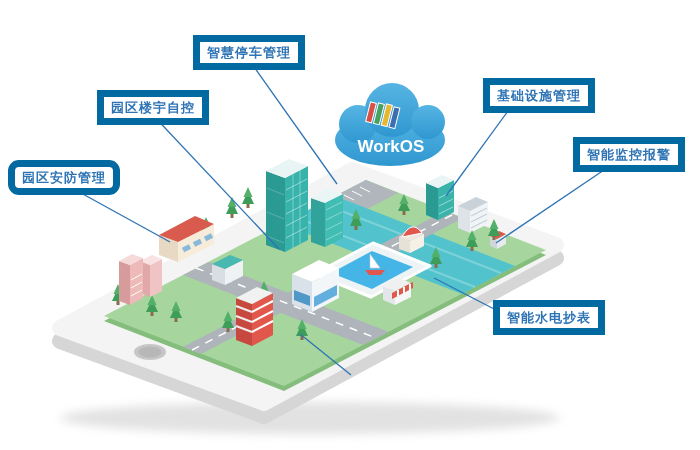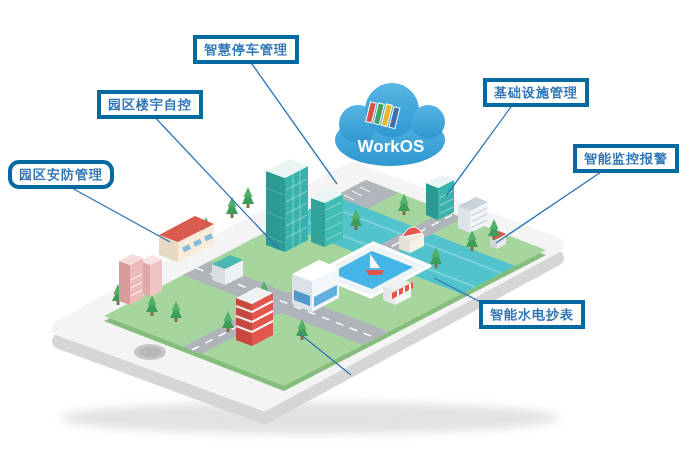--- a/index.html
+++ b/index.html
@@ -3,21 +3,21 @@
 <meta charset="utf-8">
 <style>
   html,body{margin:0;padding:0;background:#fff;}
   .stage{
     position:relative;width:700px;height:450px;background:#ffffff;
     overflow:hidden;font-family:"Liberation Sans",sans-serif;
   }
   .stage svg{position:absolute;left:0;top:0;}
   .callout{
     position:absolute;z-index:5;background:#ffffff;
-    border:4px solid #0369a1;color:#2e74b5;
+    border:7px solid #0369a1;color:#2e74b5;
     font-size:13px;font-weight:bold;line-height:1;
     padding:4px 7px;letter-spacing:1px;white-space:nowrap;
   }
 </style>
 </head>
 <body>
 
 <div class="stage">
 
   <svg width="700" height="450" viewBox="0 0 700 450">
@@ -242,16 +242,16 @@
       <line x1="604" y1="170" x2="496" y2="243"></line>
       <line x1="498" y1="311" x2="434" y2="278"></line>
       <line x1="351" y1="375" x2="300" y2="334"></line>
     </g>
   </svg>
 
   <div class="callout" style="left:193px;top:35px;">智慧停车管理</div>
   <div class="callout" style="left:97px;top:90px;">园区楼宇自控</div>
   <div class="callout" style="left:8px;top:160px;border-radius:11px;">园区安防管理</div>
   <div class="callout" style="left:483px;top:78px;text-align:center;">基础设施管理</div>
-  <div class="callout" style="left:573px;top:144px;">智能监控报警</div>
-  <div class="callout" style="left:479px;top:300px;">智能水电抄表</div>
+  <div class="callout" style="left:573px;top:137px;">智能监控报警</div>
+  <div class="callout" style="left:493px;top:300px;">智能水电抄表</div>
 
 </div>
 
 </body></html>

